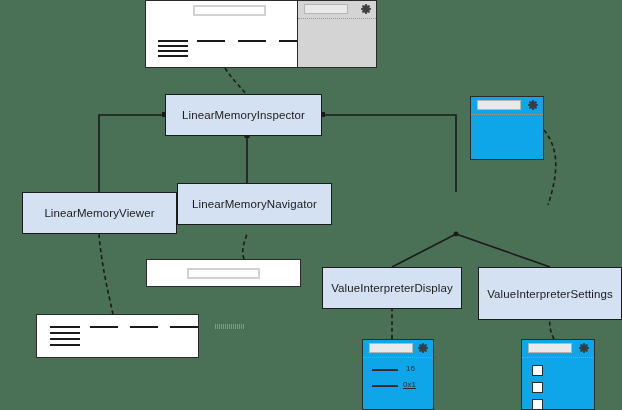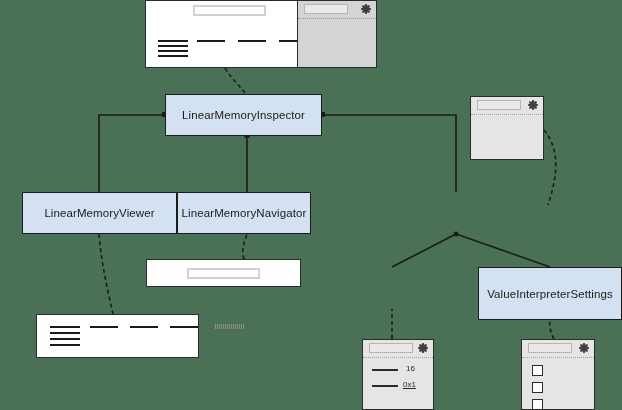--- a/index.html
+++ b/index.html
@@ -37,21 +37,21 @@
     white-space: nowrap;
   }
 
   
   .mock {
     position: absolute;
     box-sizing: border-box;
     background: #ffffff;
     border: 1px solid #2b2b2b;
   }
-  .mock.gray { background: #e5e5e5; }
+  .mock.gray { background: #0ea5e9; }
 
   .mock-split { display: flex; }
   .mock-pane-left {
     background: #ffffff;
     position: relative;
     flex: 1 1 auto;
   }
   .mock-pane-right {
     background: #d4d4d4;
     border-left: 1px solid #2b2b2b;
@@ -169,25 +169,28 @@
   </svg>
 
   <div class="node" style="left:22px;top:192px;width:155px;height:42px;">
     <span>LinearMemoryViewer</span>
   </div>
 
   <div class="node" style="left:165px;top:94px;width:157px;height:42px;">
     <span>LinearMemoryInspector</span>
   </div>
 
-  <div class="node" style="left:177px;top:192px;width:134px;height:42px;">
+  <div class="node" style="left:177px;top:183px;width:155px;height:42px;">
     <span>LinearMemoryNavigator</span>
   </div>
 
 
+  <div class="node" style="left:322px;top:267px;width:140px;height:42px;">
+    <span>ValueInterpreterDisplay</span>
+  </div>
 
   <div class="node" style="left:478px;top:267px;width:144px;height:53px;">
     <span>ValueInterpreterSettings</span>
   </div>
 
   <div class="mock mock-split" style="left:145px;top:0px;width:232px;height:68px;">
 
     <div class="mock-pane-left">
 
       <div class="wide-field" style="left:47px;top:4px;width:73px;height:11px;"></div>

